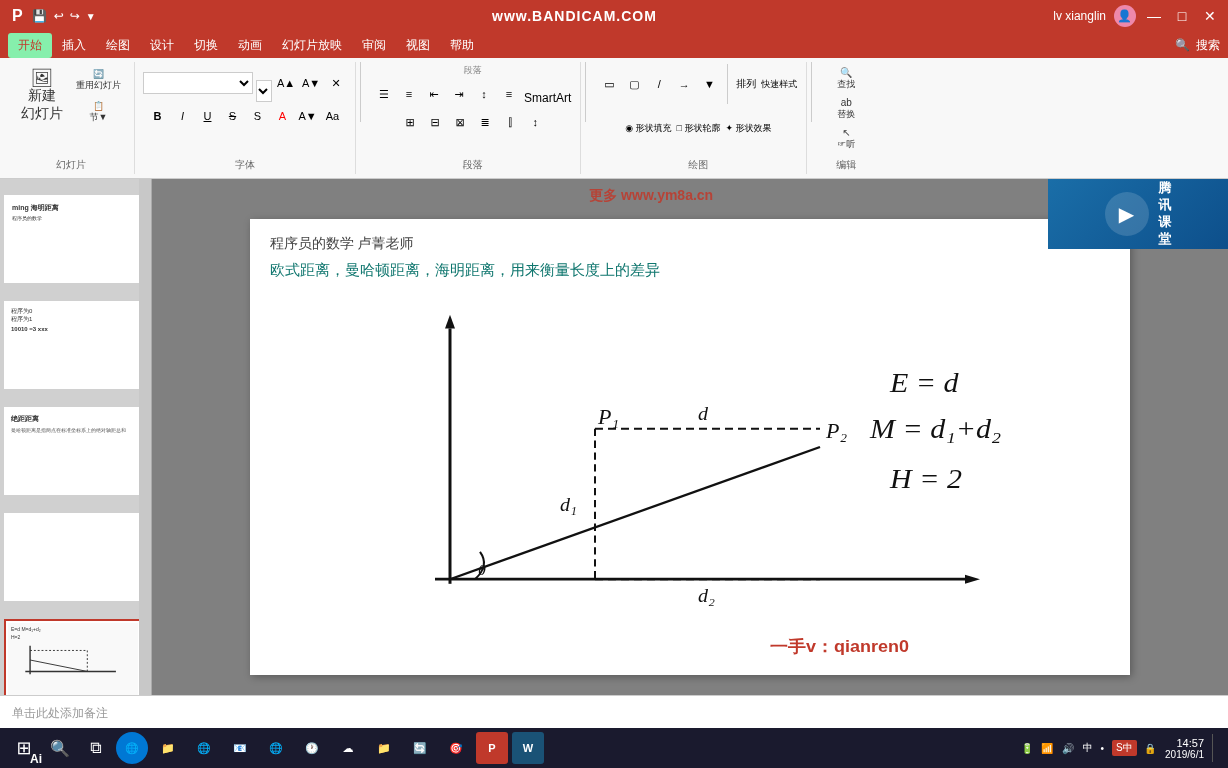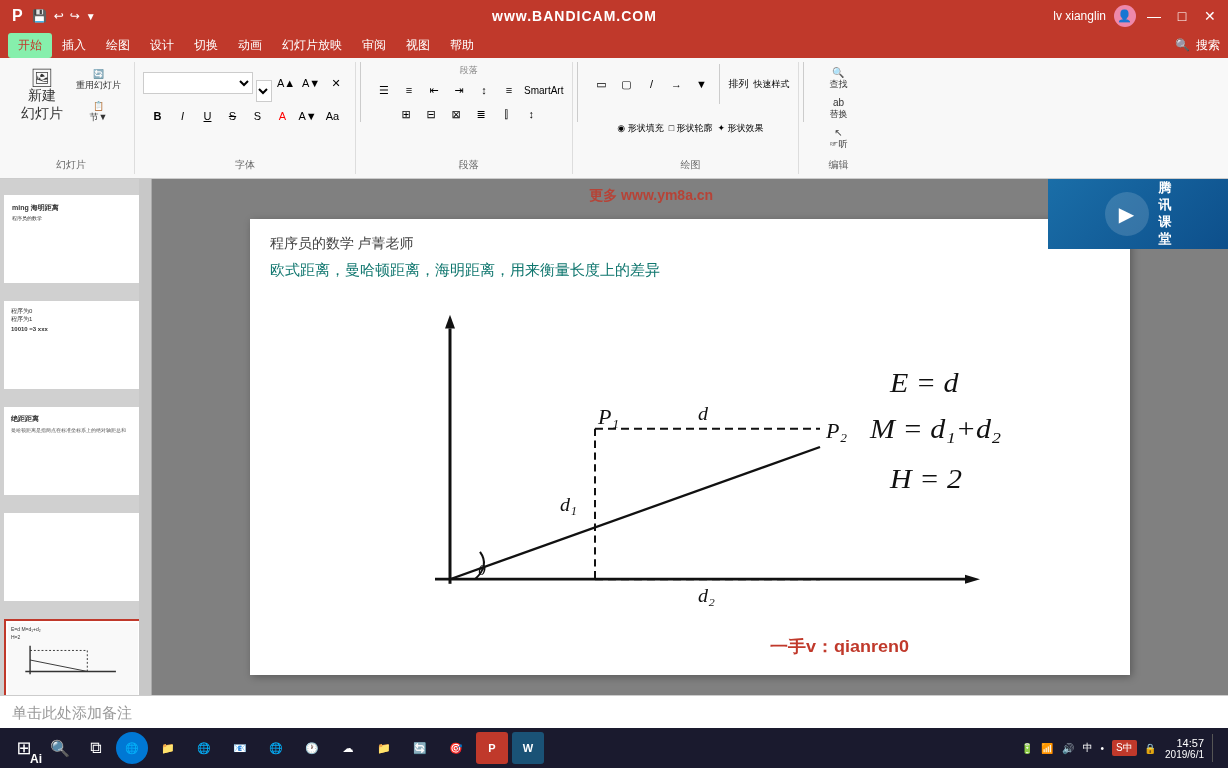--- a/index.html
+++ b/index.html
@@ -150,21 +150,21 @@
 
     
     #notes-bar {
       background: white;
       border-top: 1px solid #ccc;
       height: 36px;
       display: flex;
       align-items: center;
       padding: 0 12px;
       color: #999;
-      font-size: 15px;
+      font-size: 12px;
     }
 
     
     #statusbar {
       background: #c0392b;
       height: 36px;
       display: flex;
       align-items: center;
       justify-content: space-between;
       padding: 0 12px;
@@ -299,21 +299,21 @@
 
   <div class="ribbon-group" style="min-width:160px;">
     <div style="font-size:9px;color:#888;margin-bottom:2px;">段落</div>
     <div class="ribbon-row">
       <button class="format-btn">☰</button>
       <button class="format-btn">≡</button>
       <button class="format-btn">⇤</button>
       <button class="format-btn">⇥</button>
       <button class="format-btn">↕</button>
       <button class="format-btn">≡</button>
-      <button class="format-btn" style="font-size:10px;">SmartArt</button>
+      <button class="format-btn" style="font-size:12px;margin-top:8px;">SmartArt</button>
     </div>
     <div class="ribbon-row" style="margin-top:2px;">
       <button class="format-btn">⊞</button>
       <button class="format-btn">⊟</button>
       <button class="format-btn">⊠</button>
       <button class="format-btn">≣</button>
       <button class="format-btn">⫿</button>
       <button class="format-btn">↕</button>
     </div>
     <span class="ribbon-group-label">段落</span>

